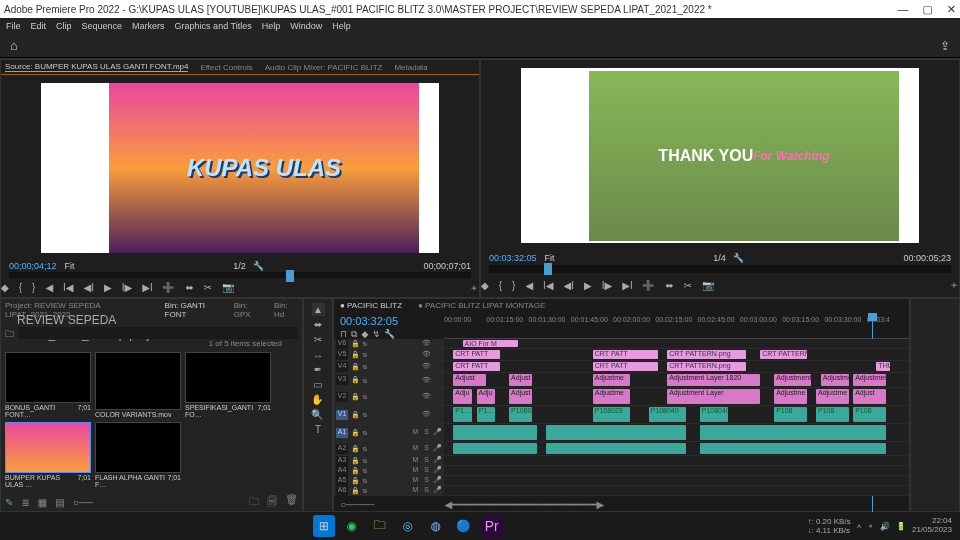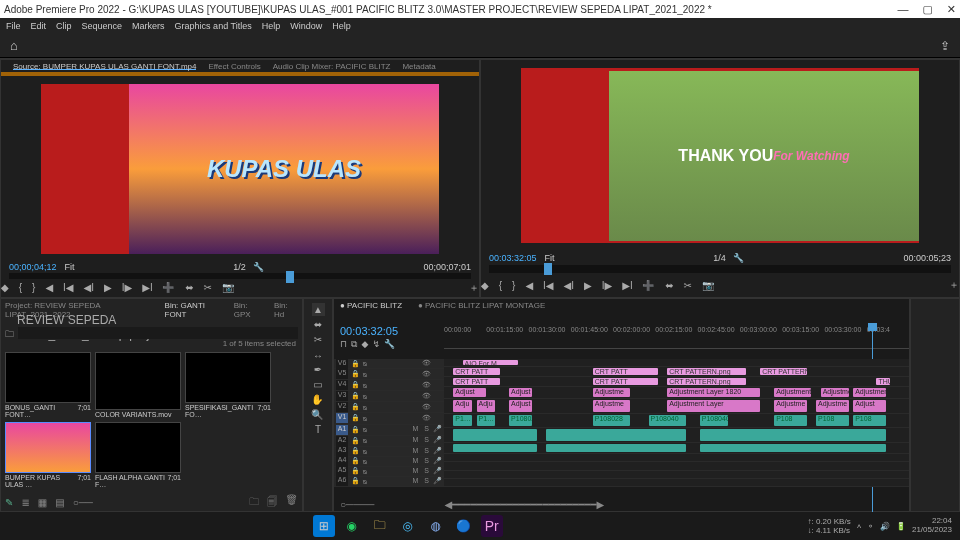--- a/index.html
+++ b/index.html
@@ -10,58 +10,58 @@
 .menubar { height: 16px; background: #232323; display: flex; align-items: center; padding: 0 6px; gap: 10px; font-size: 9px; color: #ccc; }
 .toolbar { height: 24px; background: #232323; display: flex; align-items: center; padding: 0 10px; gap: 24px; border-bottom: 1px solid #000; }
 .toolbar .home { font-size: 13px; }
 .toolbar .ws { display: flex; gap: 22px; margin-left: 220px; font-size: 9px; }
 .ws span { color: #888; }
 .ws .active { color: #5eb3ff; }
 .toolbar .right { margin-left: auto; font-size: 12px; }
 
 .monrow { height: 240px; display: flex; background: #1a1a1a; border-top: 1px solid #333; }
 .monitor { flex: 1; background: #1e1e1e; border: 1px solid #333; display: flex; flex-direction: column; }
-.montabs { height: 16px; display: flex; font-size: 8px; color: #888; padding: 2px 12px; gap: 12px; border-bottom: 4px solid #a16207; }
+.montabs { height: 16px; display: flex; font-size: 8px; color: #888; padding: 2px 4px; gap: 12px; border-bottom: 1px solid #a16207; align-items: center; }
 .montabs span:first-child { color: #ccc; border-bottom: 1px solid #5eb3ff; }
-.viewport { flex: 1; background: #b91c1c; display: flex; align-items: center; justify-content: flex-end; position: relative; margin: 8px 40px; padding-left: 48px; }
+.viewport { flex: 1; background: #ffffff; display: flex; align-items: center; justify-content: center; position: relative; margin: 8px 40px; padding-left: 48px; }
 .vp-img { width: 310px; height: 170px; display: flex; align-items: center; justify-content: center; font-size: 24px; font-weight: bold; }
 .vp-left { background: linear-gradient(#e947a0, #fa9d3b, #4a1f5a); color: #b8e6ff; font-style: italic; text-shadow: 2px 2px #1a3a7a; }
 .vp-right { background: linear-gradient(#87b858, #6a8a4a); color: #ff6eb5; text-align: center; }
 .vp-right .l1 { color: #fff; font-size: 16px; }
 .vp-right .l2 { color: #ff6eb5; font-size: 12px; font-style: italic; }
 .tcrow { height: 14px; display: flex; align-items: center; padding: 0 8px; font-size: 9px; gap: 8px; }
 .tc { color: #4ab3ff; }
 .tcrow .dur { margin-left: auto; color: #ccc; }
 .scrubber { height: 8px; background: #111; margin: 0 8px; position: relative; }
 .scrubber .mark { position: absolute; top: -2px; width: 8px; height: 12px; background: #4a9cd8; }
 .transport { height: 24px; display: flex; align-items: center; justify-content: center; gap: 10px; color: #aaa; font-size: 10px; }
 .transport span { cursor: pointer; }
 
 .lowrow { height: 214px; display: flex; background: #1a1a1a; }
 .project { width: 303px; background: #232323; border: 1px solid #333; display: flex; flex-direction: column; }
 .projtabs { height: 14px; font-size: 8px; color: #888; padding: 2px 4px; display: flex; gap: 10px; }
 .projtabs .active { color: #ccc; }
 .bc { height: 12px; font-size: 12px; color: #aaa; padding: 0 16px; }
 .searchrow { height: 14px; display: flex; padding: 2px 4px; gap: 4px; }
 .searchrow input { flex: 1; background: #1a1a1a; border: none; color: #ccc; font-size: 8px; height: 12px; padding: 0 4px; }
-.count { text-align: right; font-size: 8px; color: #888; padding: 0 6px; }
+.count { text-align: right; font-size: 8px; color: #888; padding: 0 20px; }
 .bins { flex: 1; display: flex; flex-wrap: wrap; gap: 4px; padding: 4px; align-content: flex-start; }
 .clip { width: 86px; height: 66px; display: flex; flex-direction: column; }
 .thumb { flex: 1; background: #000; border: 1px solid #444; }
 .thumb.sel { background: linear-gradient(#e947a0, #fa9d3b); border: 1px solid #5a8cff; }
 .clabel { font-size: 7px; color: #ccc; margin-top: 1px; display: flex; }
 .clabel .dur { margin-left: auto; }
 .projfoot { height: 18px; display: flex; padding: 0 4px; gap: 8px; align-items: center; font-size: 10px; color: #888; }
 .projfoot .r { margin-left: auto; display: flex; gap: 8px; }
 
 .toolcol { width: 30px; background: #232323; border: 1px solid #333; display: flex; flex-direction: column; align-items: center; gap: 2px; padding: 4px 0; }
 .tool { width: 13px; height: 13px; display: flex; align-items: center; justify-content: center; font-size: 10px; color: #aaa; }
 .tool.sel { background: #333; }
 
-.timeline { flex: 1; background: #1a1a1a; border: 1px solid #333; display: flex; flex-direction: column; gap: 10px; }
+.timeline { flex: 1; background: #1a1a1a; border: 1px solid #333; display: flex; flex-direction: column; }
 .tltabs { height: 14px; font-size: 8px; padding: 2px 6px; display: flex; gap: 16px; color: #888; }
 .tltabs .active { color: #ccc; }
 .tlhead { height: 26px; display: flex; }
 .tlhead .tc-area { width: 110px; padding: 2px 6px; }
 .tlhead .big-tc { color: #4ab3ff; font-size: 11px; }
 .tlhead .icons { font-size: 9px; color: #aaa; display: flex; gap: 4px; margin-top: 2px; }
 .tlhead .ruler { flex: 1; background: #1a1a1a; display: flex; font-size: 7px; color: #888; padding-top: 3px; position: relative; border-bottom: 1px solid #444; }
 .ruler span { flex: 1; }
 .playhead { position: absolute; left: 92%; top: 0; width: 1px; height: 200px; background: #4a9cd8; }
 .playhead::before { content: ''; position: absolute; top: 0; left: -4px; width: 9px; height: 8px; background: #4a9cd8; }

